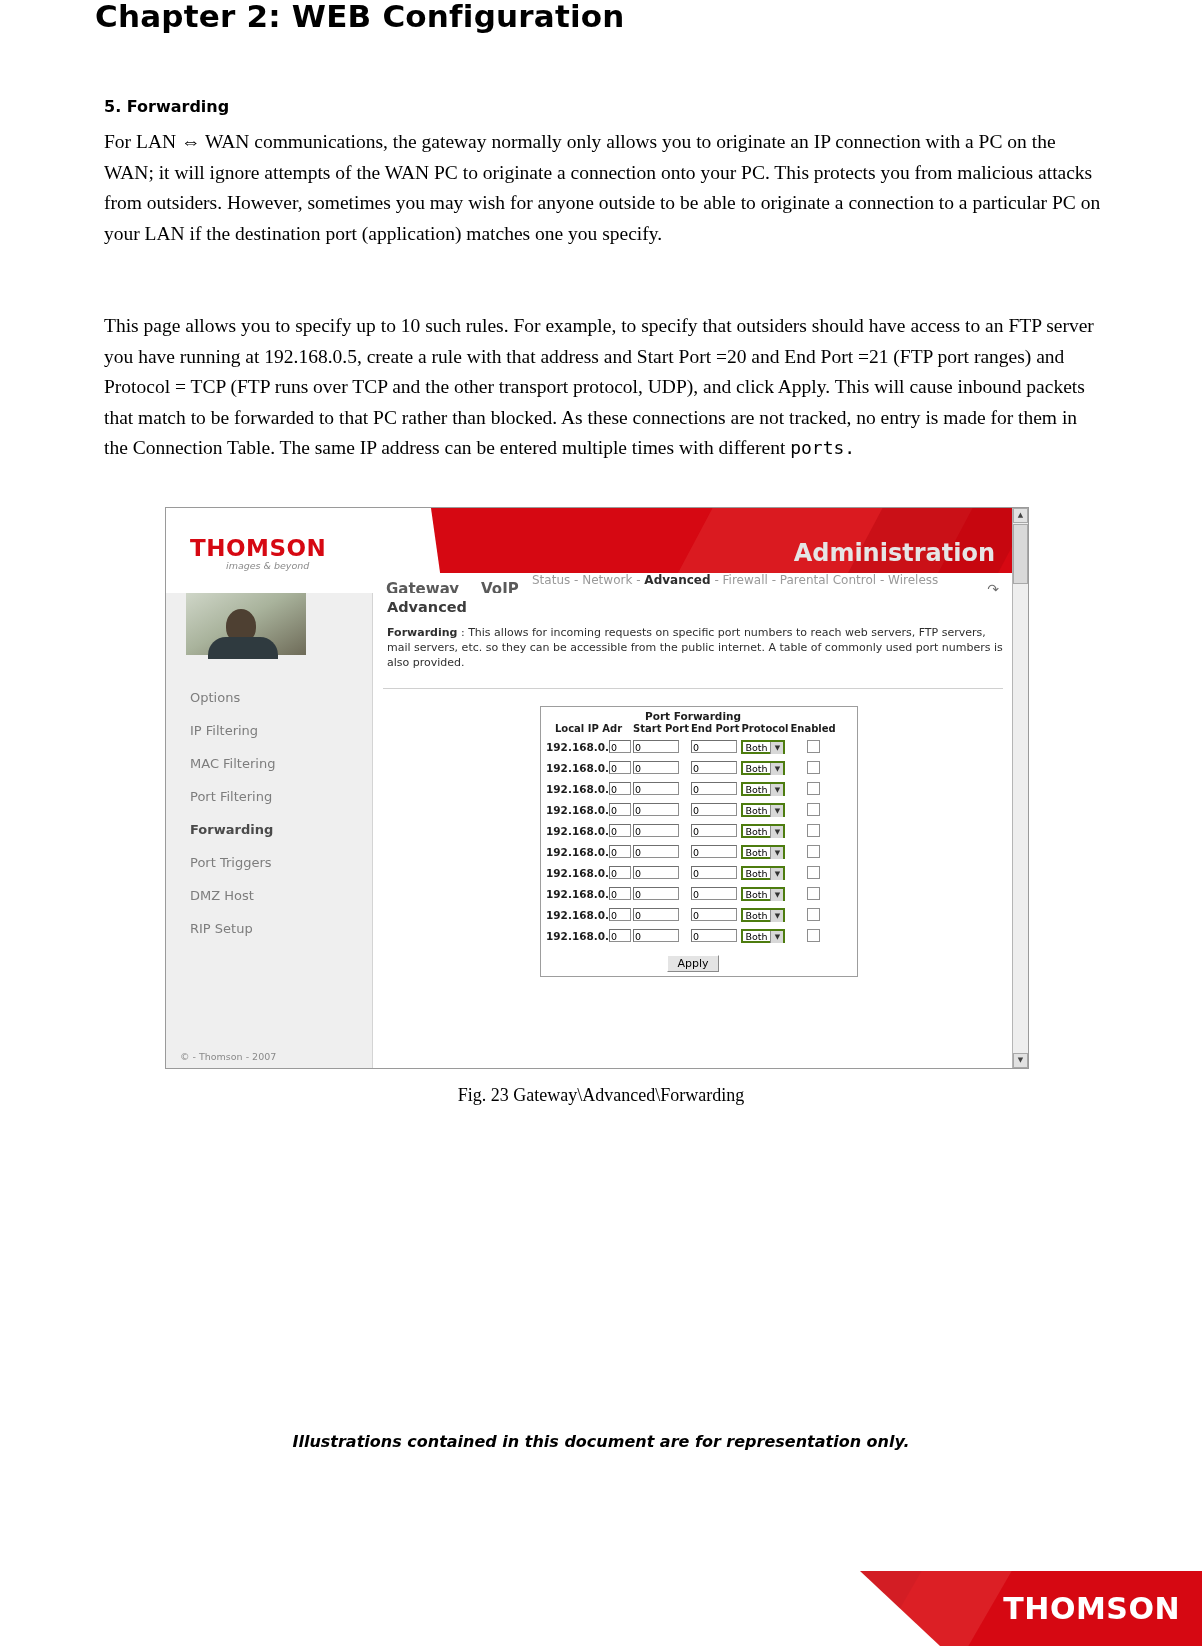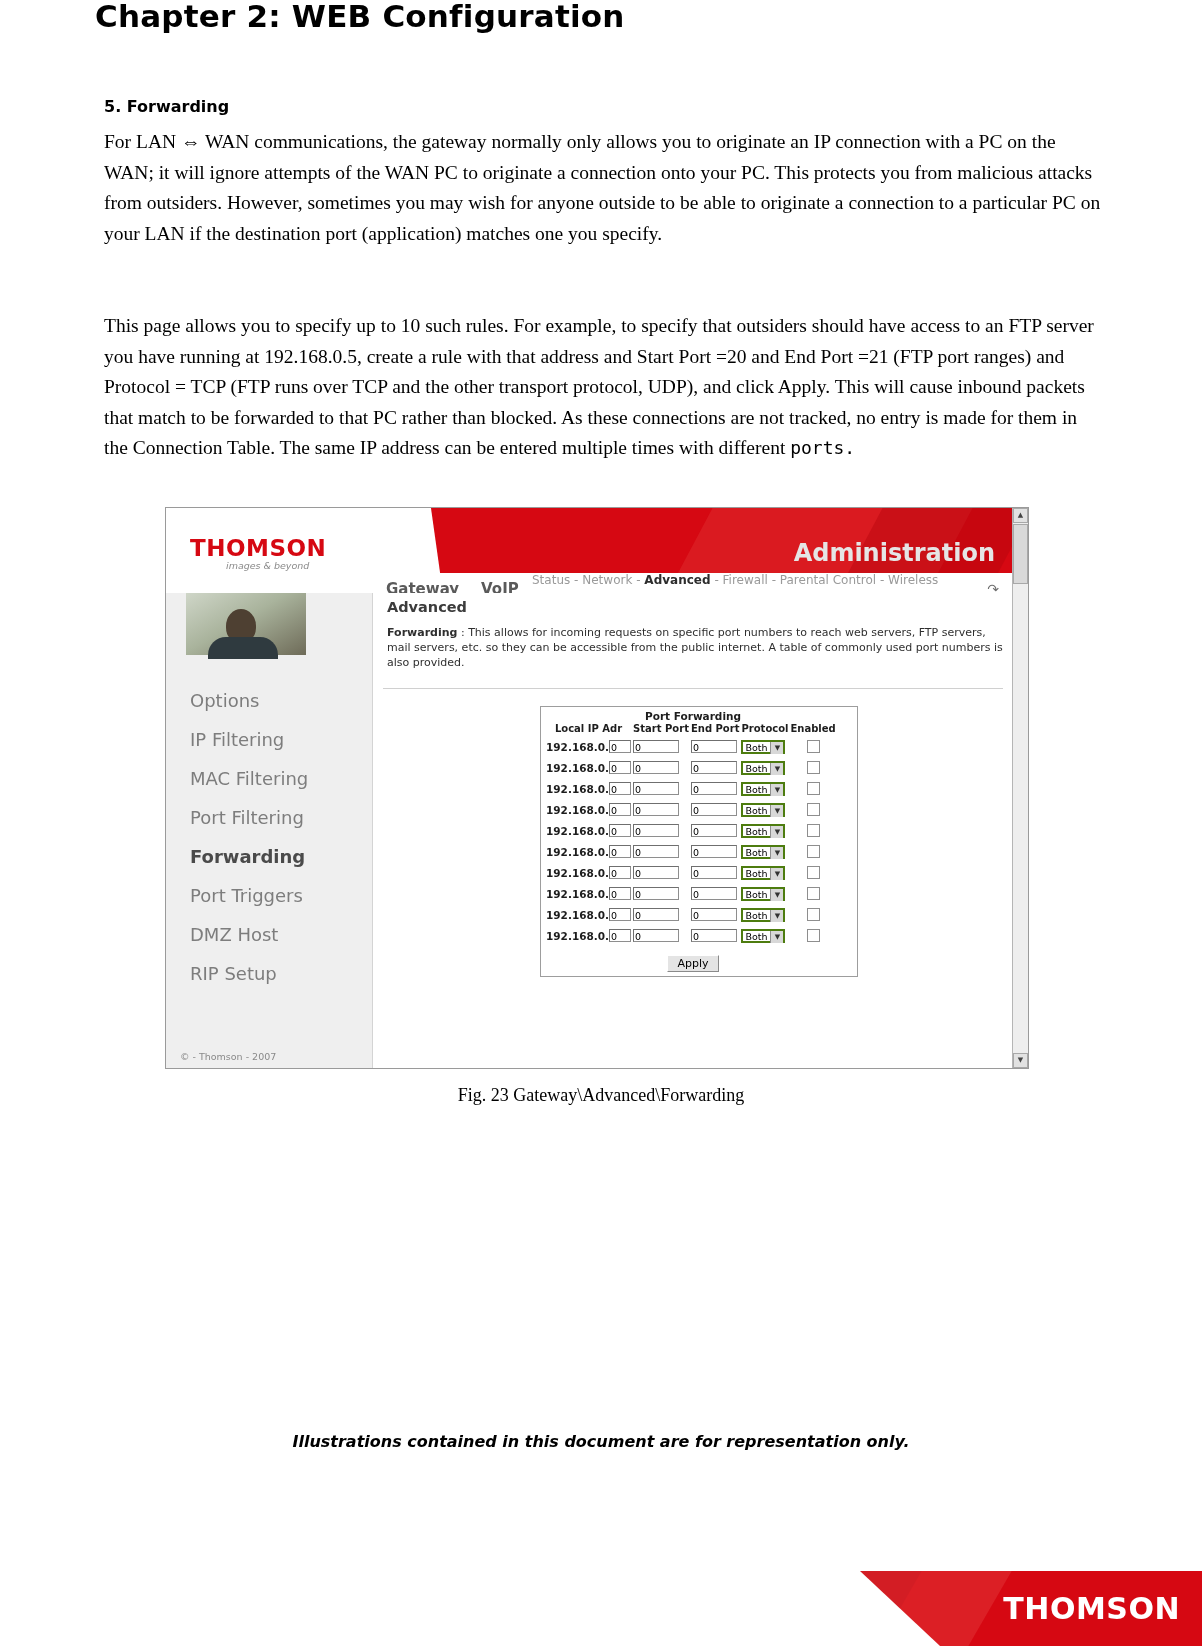--- a/index.html
+++ b/index.html
@@ -111,21 +111,21 @@
   .photo .head {
     position:absolute; left:40px; top:16px; width:30px; height:34px;
     border-radius:50% 50% 45% 45%; background:#4e4032;
   }
   .photo .body2 {
     position:absolute; left:22px; top:44px; width:70px; height:22px;
     border-radius:18px 18px 0 0; background:#2f3a3f;
   }
   .menu { position:absolute; left:0; top:88px; width:206px; }
   .menu-item {
-    font-size:18px; color:#7d7d7d; padding:9px 8px 9px 24px;
+    font-size:13px; color:#7d7d7d; padding:9px 8px 9px 24px;
     font-family:"DejaVu Sans", sans-serif;
   }
   .menu-item.active { color:#4a4a4a; font-weight:bold; }
   .copyright {
     position:absolute; left:14px; bottom:6px;
     font-size:9.5px; color:#8a8a8a;
   }
 
   
   .content { position:absolute; left:207px; top:85px; right:0; bottom:0; background:#ffffff; }

